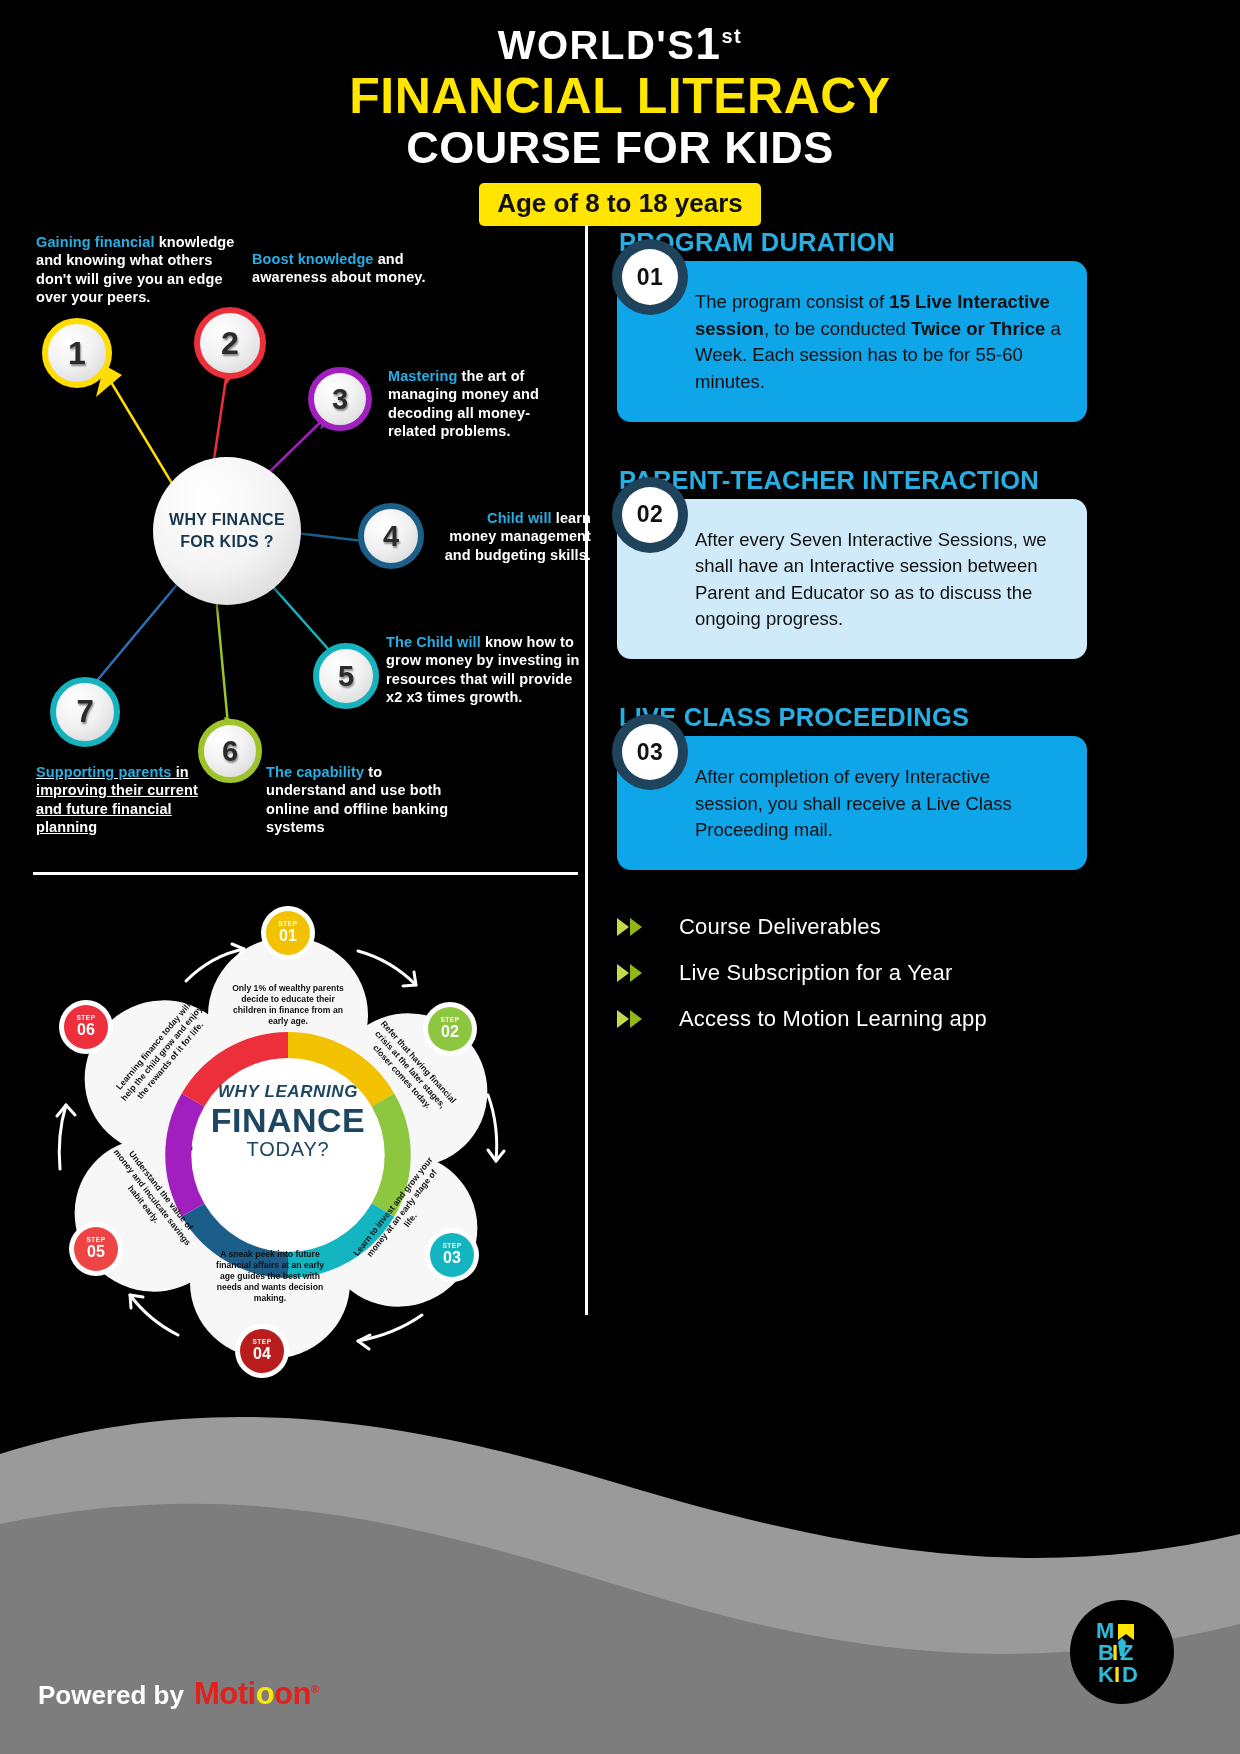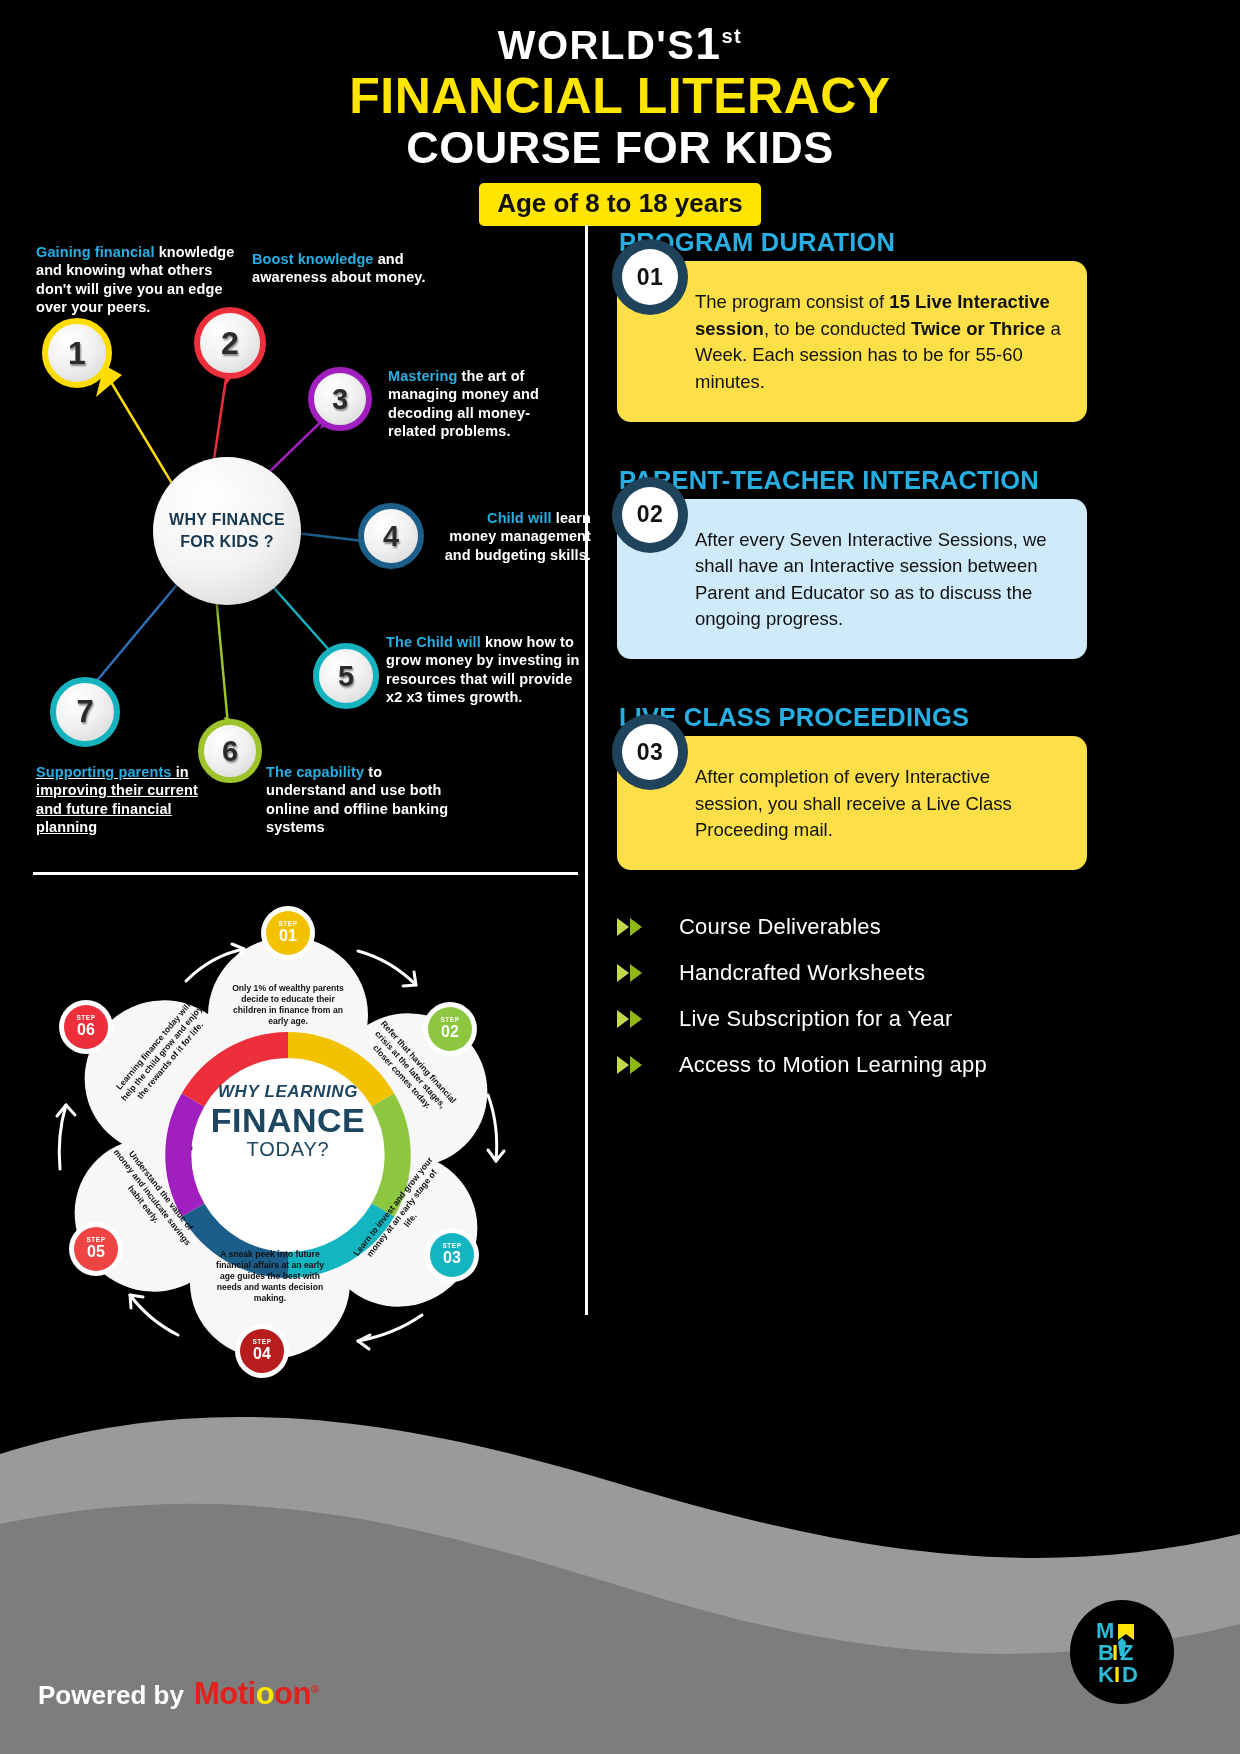--- a/index.html
+++ b/index.html
@@ -47,21 +47,21 @@
             color:#fff;letter-spacing:.1px;}
   .mm-label .hl{color:#27AEE3;}
 
   
   .right{position:absolute;left:617px;top:228px;width:470px;}
   .sec-title{color:#27AEE3;font-size:25.5px;font-weight:bold;letter-spacing:.2px;
              margin:0 0 4px 2px;}
   .card-wrap{position:relative;margin-bottom:44px;}
   .card{border-radius:14px;padding:28px 26px 26px 78px;box-sizing:border-box;
         color:#111;font-size:18.5px;line-height:1.44;min-height:132px;}
-  .card.white{background:#fde047;}
+  .card.white{background:#0ea5e9;}
   .card.blue{background:#CFEAF9;}
   .card b{font-weight:bold;}
   .badge{position:absolute;left:-5px;top:-22px;width:76px;height:76px;border-radius:50%;
          background:#20435C;display:flex;align-items:center;justify-content:center;}
   .badge i{width:56px;height:56px;border-radius:50%;background:#fff;color:#111;
            font-style:normal;font-weight:bold;font-size:23px;display:flex;
            align-items:center;justify-content:center;letter-spacing:.5px;}
   .deliv{margin-top:16px;}
   .deliv-row{display:flex;align-items:center;gap:28px;margin-bottom:20px;}
   .chev{flex:0 0 auto;}
@@ -160,21 +160,21 @@
     <div class="node" style="left:313px;top:418px;width:66px;height:66px;border:6px solid #16B3BF;font-size:29px;">
       <span>5</span>
       </div>
     <div class="node" style="left:198px;top:494px;width:64px;height:64px;border:6px solid #9FC42B;font-size:29px;">
       <span>6</span>
       </div>
     <div class="node" style="left:50px;top:452px;width:70px;height:70px;border:6px solid #16B3BF;font-size:31px;">
       <span>7</span>
       </div>
 
-    <div class="mm-label" style="left:36px;top:8px;width:210px;margin-top:10px;">
+    <div class="mm-label" style="left:36px;top:8px;width:210px;">
       <span class="hl">Gaining financial</span><span> knowledge and knowing what others don't will give you an edge over your peers.</span>
     </div>
     <div class="mm-label" style="left:252px;top:25px;width:180px;">
       <span class="hl">Boost knowledge</span><span> and awareness about money.</span>
     </div>
     <div class="mm-label" style="left:388px;top:142px;width:180px;">
       <span class="hl">Mastering</span><span> the art of managing money and decoding all money-related problems.</span>
     </div>
     <div class="mm-label" style="left:436px;top:284px;width:155px;text-align:right;">
       <span class="hl">Child will</span><span> learn money management and budgeting skills.</span>
@@ -218,27 +218,20 @@
       <div class="card white">After completion of every Interactive session, you shall receive a Live Class Proceeding mail.</div>
     </div>
 
     <div class="deliv">
       <div class="deliv-row">
         <svg class="chev" width="34" height="18" viewBox="0 0 34 18">
           <path d="M0,0 L12,9 L0,18 Z" fill="#C3D84B"></path>
             <path d="M13,0 L25,9 L13,18 Z" fill="#8FB814"></path>
         </svg>
         <span class="deliv-txt">Course Deliverables</span>
-      </div>
-      <div class="deliv-row">
-        <svg class="chev" width="34" height="18" viewBox="0 0 34 18">
-          <path d="M0,0 L12,9 L0,18 Z" fill="#C3D84B"></path>
-            <path d="M13,0 L25,9 L13,18 Z" fill="#8FB814"></path>
-        </svg>
-        <span class="deliv-txt">Handcrafted Worksheets</span>
       </div>
       <div class="deliv-row">
         <svg class="chev" width="34" height="18" viewBox="0 0 34 18">
           <path d="M0,0 L12,9 L0,18 Z" fill="#C3D84B"></path>
             <path d="M13,0 L25,9 L13,18 Z" fill="#8FB814"></path>
         </svg>
         <span class="deliv-txt">Live Subscription for a Year</span>
       </div>
       <div class="deliv-row">
         <svg class="chev" width="34" height="18" viewBox="0 0 34 18">

